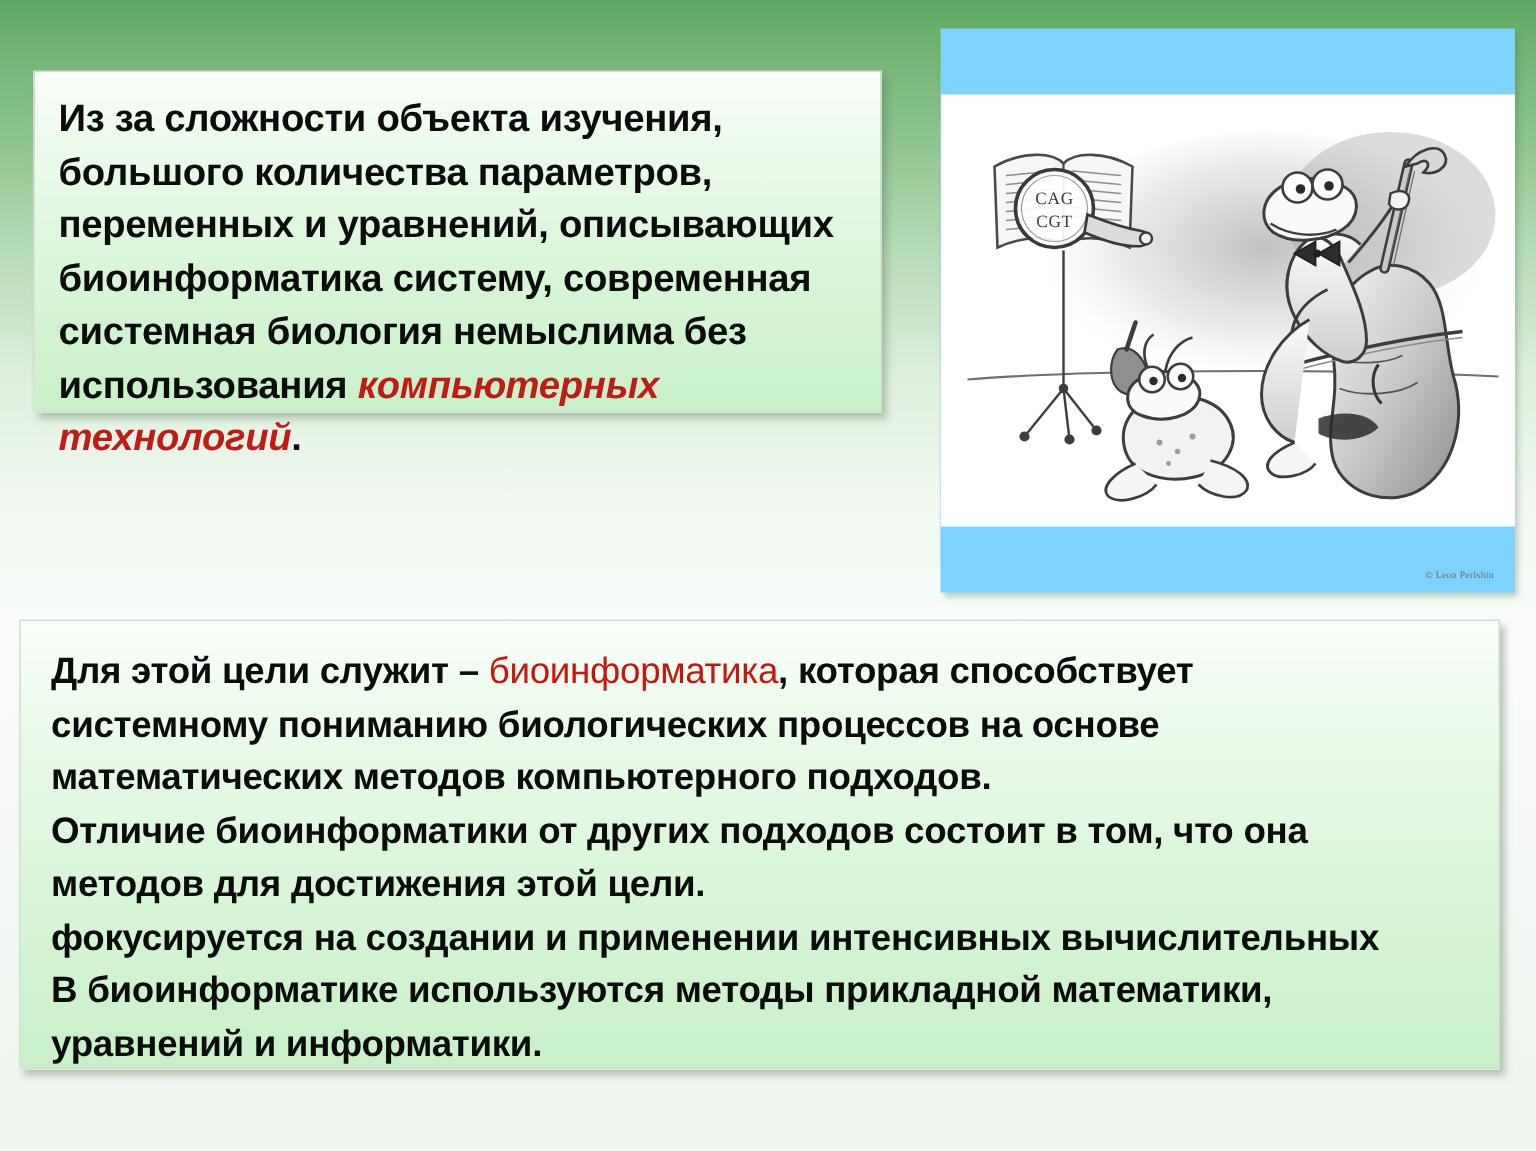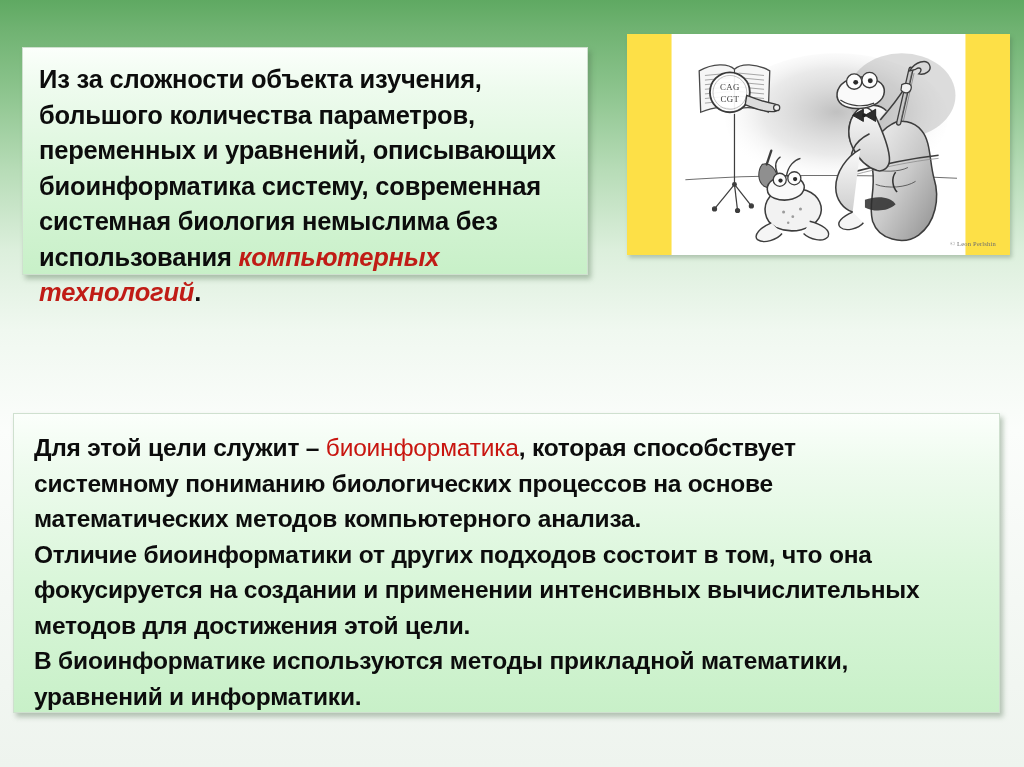--- a/index.html
+++ b/index.html
@@ -43,22 +43,22 @@
   }
   .hl-red-italic{
     color:#c01c16;
     font-style:italic;
     font-weight:bold;
   }
 
   
   #cartoon-panel{
     position:absolute;
-    left:627px;top:34px;width:383px;height:221px;
-    background:#fde047;
+    left:627px;top:19px;width:383px;height:376px;
+    background:#7dd3fc;
     box-shadow:2px 3px 4px rgba(70,100,70,.30);
     overflow:hidden;
   }
   #cartoon-panel svg{display:block;width:100%;height:100%;}
   #cartoon-sig{
     position:absolute;right:14px;bottom:8px;
     font-family:"Liberation Serif","DejaVu Serif",serif;
     font-size:6.5px;color:#6e6e6e;letter-spacing:.2px;
     white-space:nowrap;
   }
@@ -276,30 +276,30 @@
 </div>
 
 <div class="slide-box" id="box-bottom">
   <div class="line">
     <span>Для этой цели служит – </span><span class="hl-red">биоинформатика</span><span>, которая способствует</span>
   </div>
   <div class="line">
     <span>системному пониманию биологических процессов на основе</span>
   </div>
   <div class="line">
-    <span>математических методов компьютерного анализа.</span>
+    <span>математических методов компьютерного подходов.</span>
   </div>
   <div class="line">
     <span>Отличие биоинформатики от других подходов состоит в том, что она</span>
   </div>
   <div class="line">
+    <span>методов для достижения этой цели.</span>
+  </div>
+  <div class="line">
     <span>фокусируется на создании и применении интенсивных вычислительных</span>
   </div>
   <div class="line">
-    <span>методов для достижения этой цели.</span>
-  </div>
-  <div class="line">
     <span>В биоинформатике используются методы прикладной математики,</span>
   </div>
   <div class="line">
     <span>уравнений и информатики.</span>
   </div>
 </div>
 
 </body></html>

